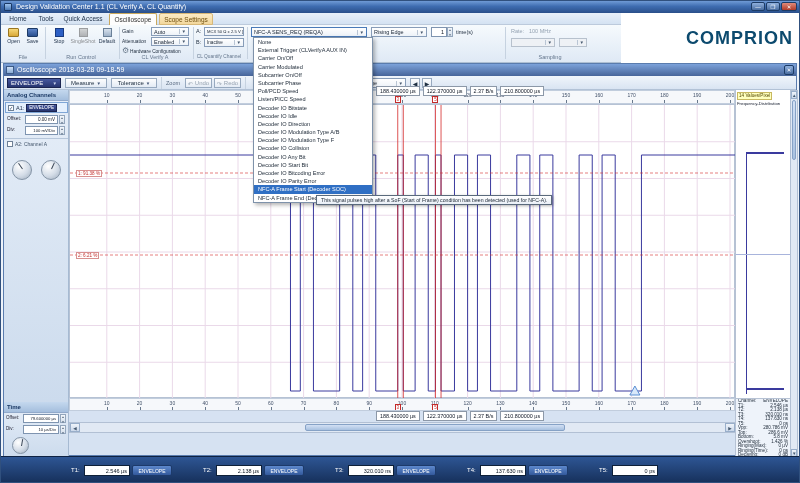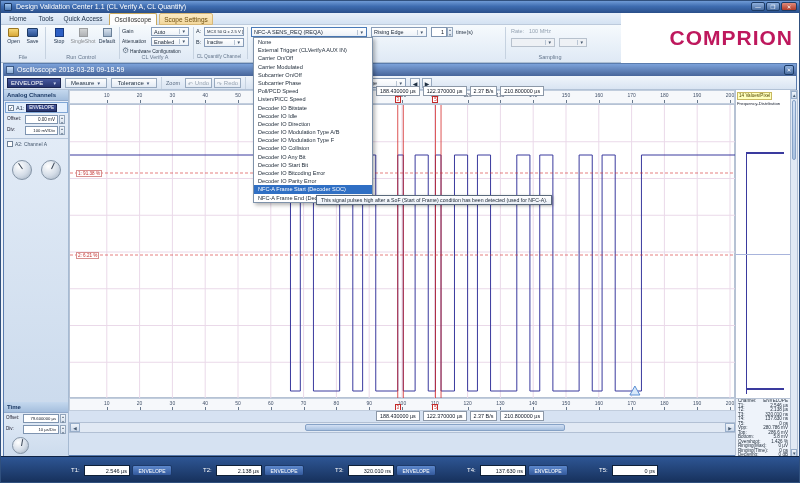--- a/index.html
+++ b/index.html
@@ -91,21 +91,21 @@
          line-height:6px;padding:0 1px;white-space:nowrap}
   .hline{position:absolute;background:#3a3a9e}
   
   .bottombar{position:absolute;background:linear-gradient(#2e5694,#152e58);border-top:1px solid #0e2242}
   .bb-lbl{position:absolute;color:#fff;font-size:6px;line-height:11px}
   .bb-field{position:absolute;background:#fff;border:1px solid #0e2038;font-size:5.5px;text-align:right;
             line-height:10px;padding:0 2px;color:#0a1420;white-space:nowrap}
   .bb-chip{position:absolute;background:linear-gradient(#5d88cc,#33599c);border:1px solid #1d3a6a;color:#fff;
            font-size:5px;text-align:center;line-height:10px;border-radius:2px;white-space:nowrap}
   .logo{position:absolute;background:#fff;display:flex;align-items:center;justify-content:flex-end}
-  .logo span{font-size:21px;font-weight:bold;letter-spacing:1px;color:#be185d;padding-right:8px}
+  .logo span{font-size:18px;font-weight:bold;letter-spacing:1px;color:#0c4a6e;padding-right:8px}
 </style>
 </head>
 <body>
 
 <div id="app">
 
   <div class="abs titlebar" style="left:0;top:0;width:800px;height:12px">
     <div class="abs" style="left:3px;top:2px;width:8px;height:8px;background:linear-gradient(#9cc2ee,#4a78b4);border:1px solid #1c3a66;border-radius:1px"></div>
     <div class="abs" style="left:15px;top:0;height:12px;line-height:12px;white-space:nowrap">Design Validation Center 1.1 (CL Verify A, CL Quantify)</div>
     <div class="abs winbtn" style="left:750px;top:1px;width:14px;height:9px">—</div>

